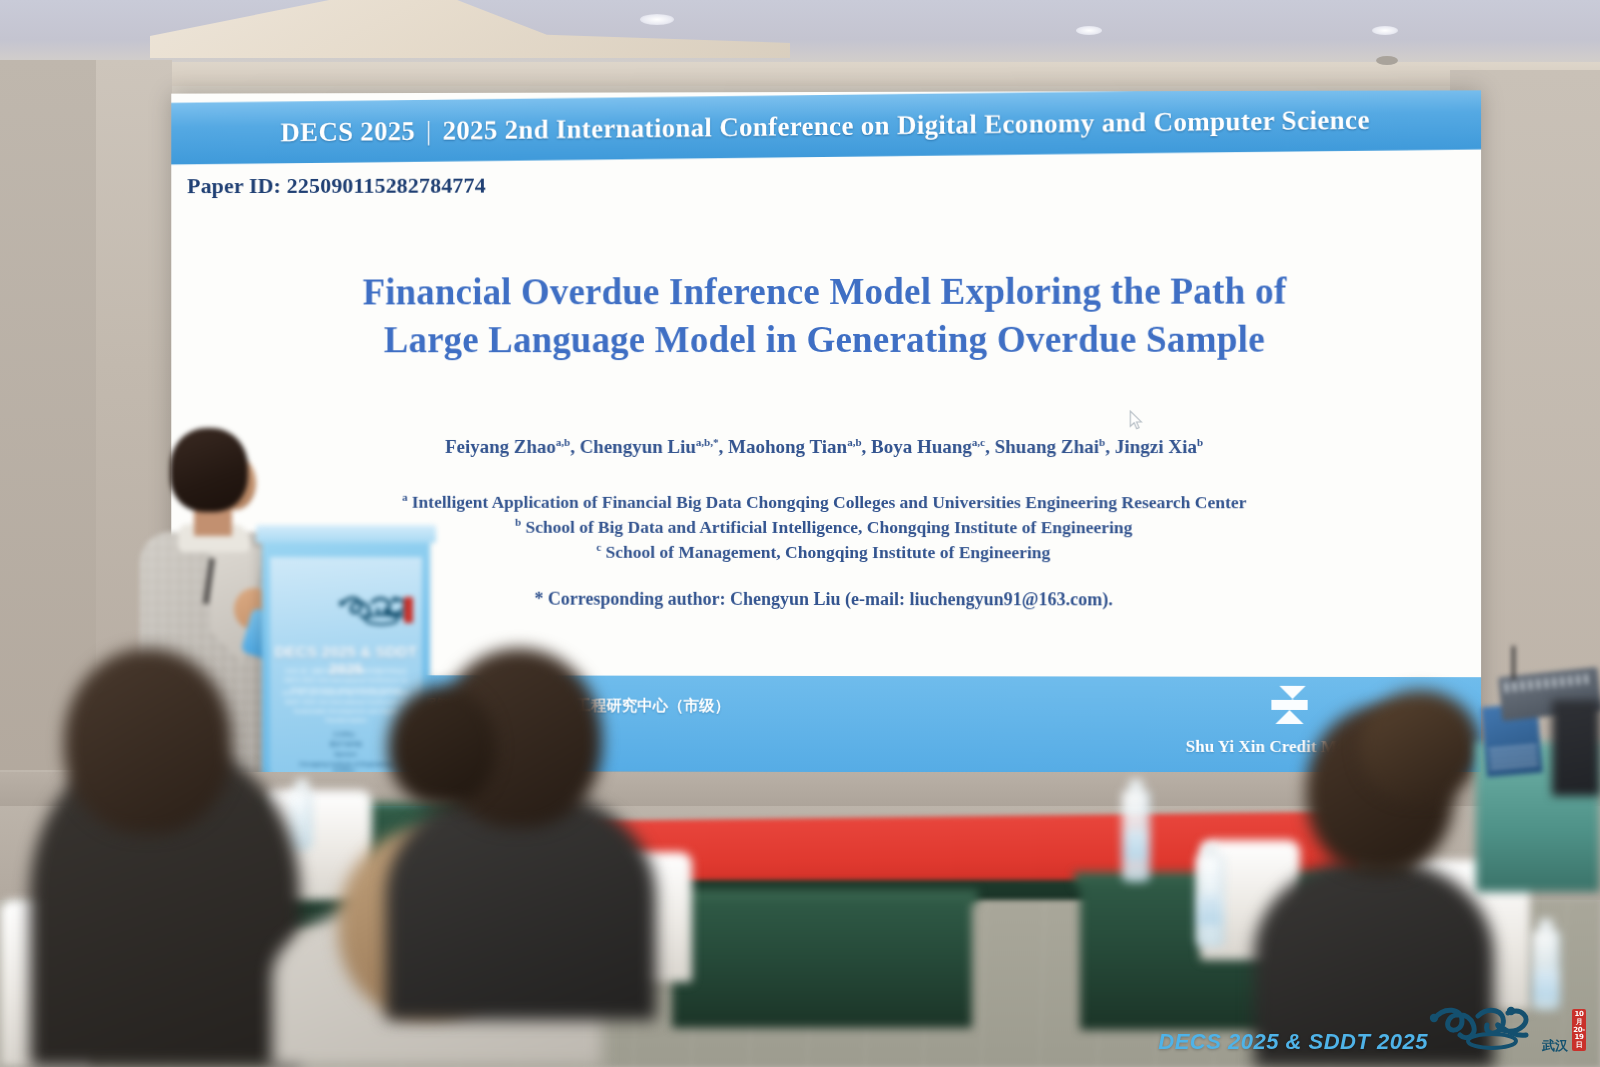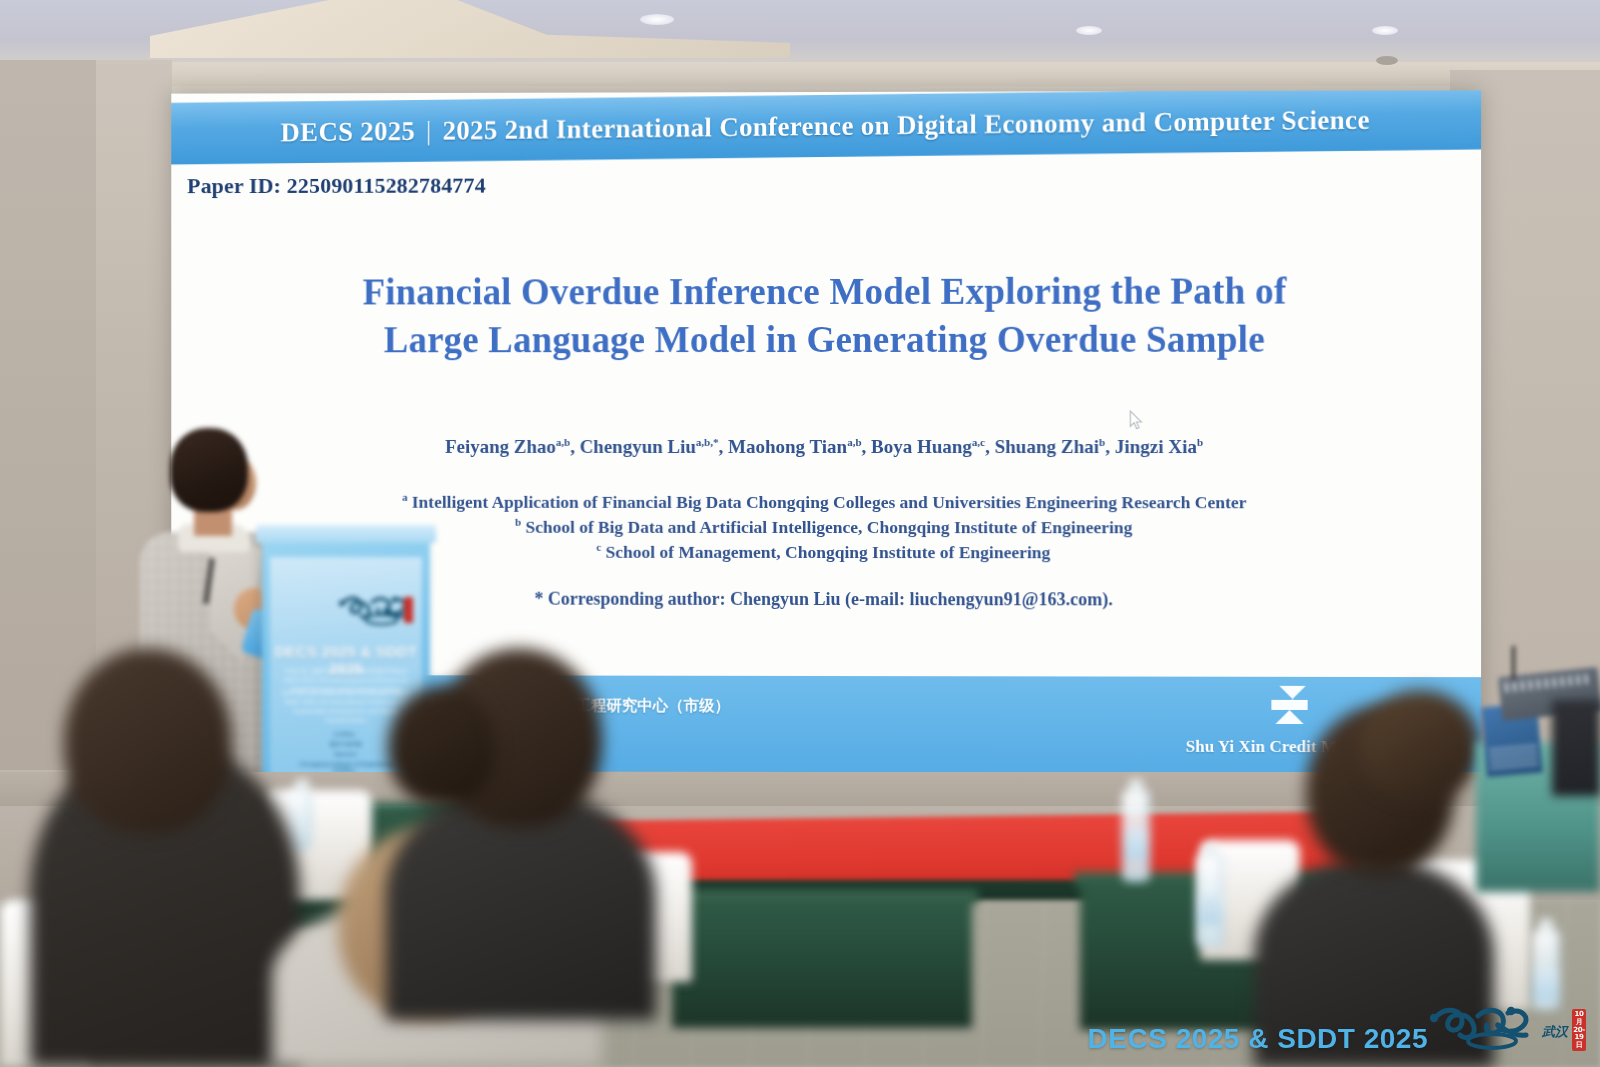--- a/index.html
+++ b/index.html
@@ -328,29 +328,30 @@
     position:absolute; left:1376px; top:56px; width:22px; height:9px;
     border-radius:50%; background:#a9a39b;
   }
 
   
   .watermark{
     position:absolute; right:14px; bottom:14px;
     display:flex; align-items:flex-end; gap:4px;
   }
   .wm-text{
-    color:#4fb3e8; font-size:28px; font-weight:700; letter-spacing:.5px;
+    color:#4fb3e8; font-size:22px; font-weight:700; letter-spacing:.5px;
     font-family:"Liberation Sans", sans-serif;
     text-shadow:0 1px 3px rgba(0,0,0,.25);
     line-height:1;
+    font-style:italic;
   }
   .wm-cn{
     color:#13516f; font-size:13px; font-weight:700; line-height:1.05;
     font-family:"DejaVu Sans", sans-serif;
-    align-self:flex-end; margin-bottom:14px;font-style:italic;
+    align-self:flex-end; margin-bottom:0;
   }
   .wm-redtag{
     width:14px; height:42px; background:#c9312b; border-radius:2px;
     color:#fff; font-size:7px; font-weight:700; line-height:1.12;
     text-align:center; padding-top:2px; letter-spacing:-.3px;
     font-family:"DejaVu Sans", sans-serif;
     align-self:flex-end; margin-bottom:2px;
   }
   .blur-s{ filter:blur(2.4px); }
   .blur-m{ filter:blur(5px); }

